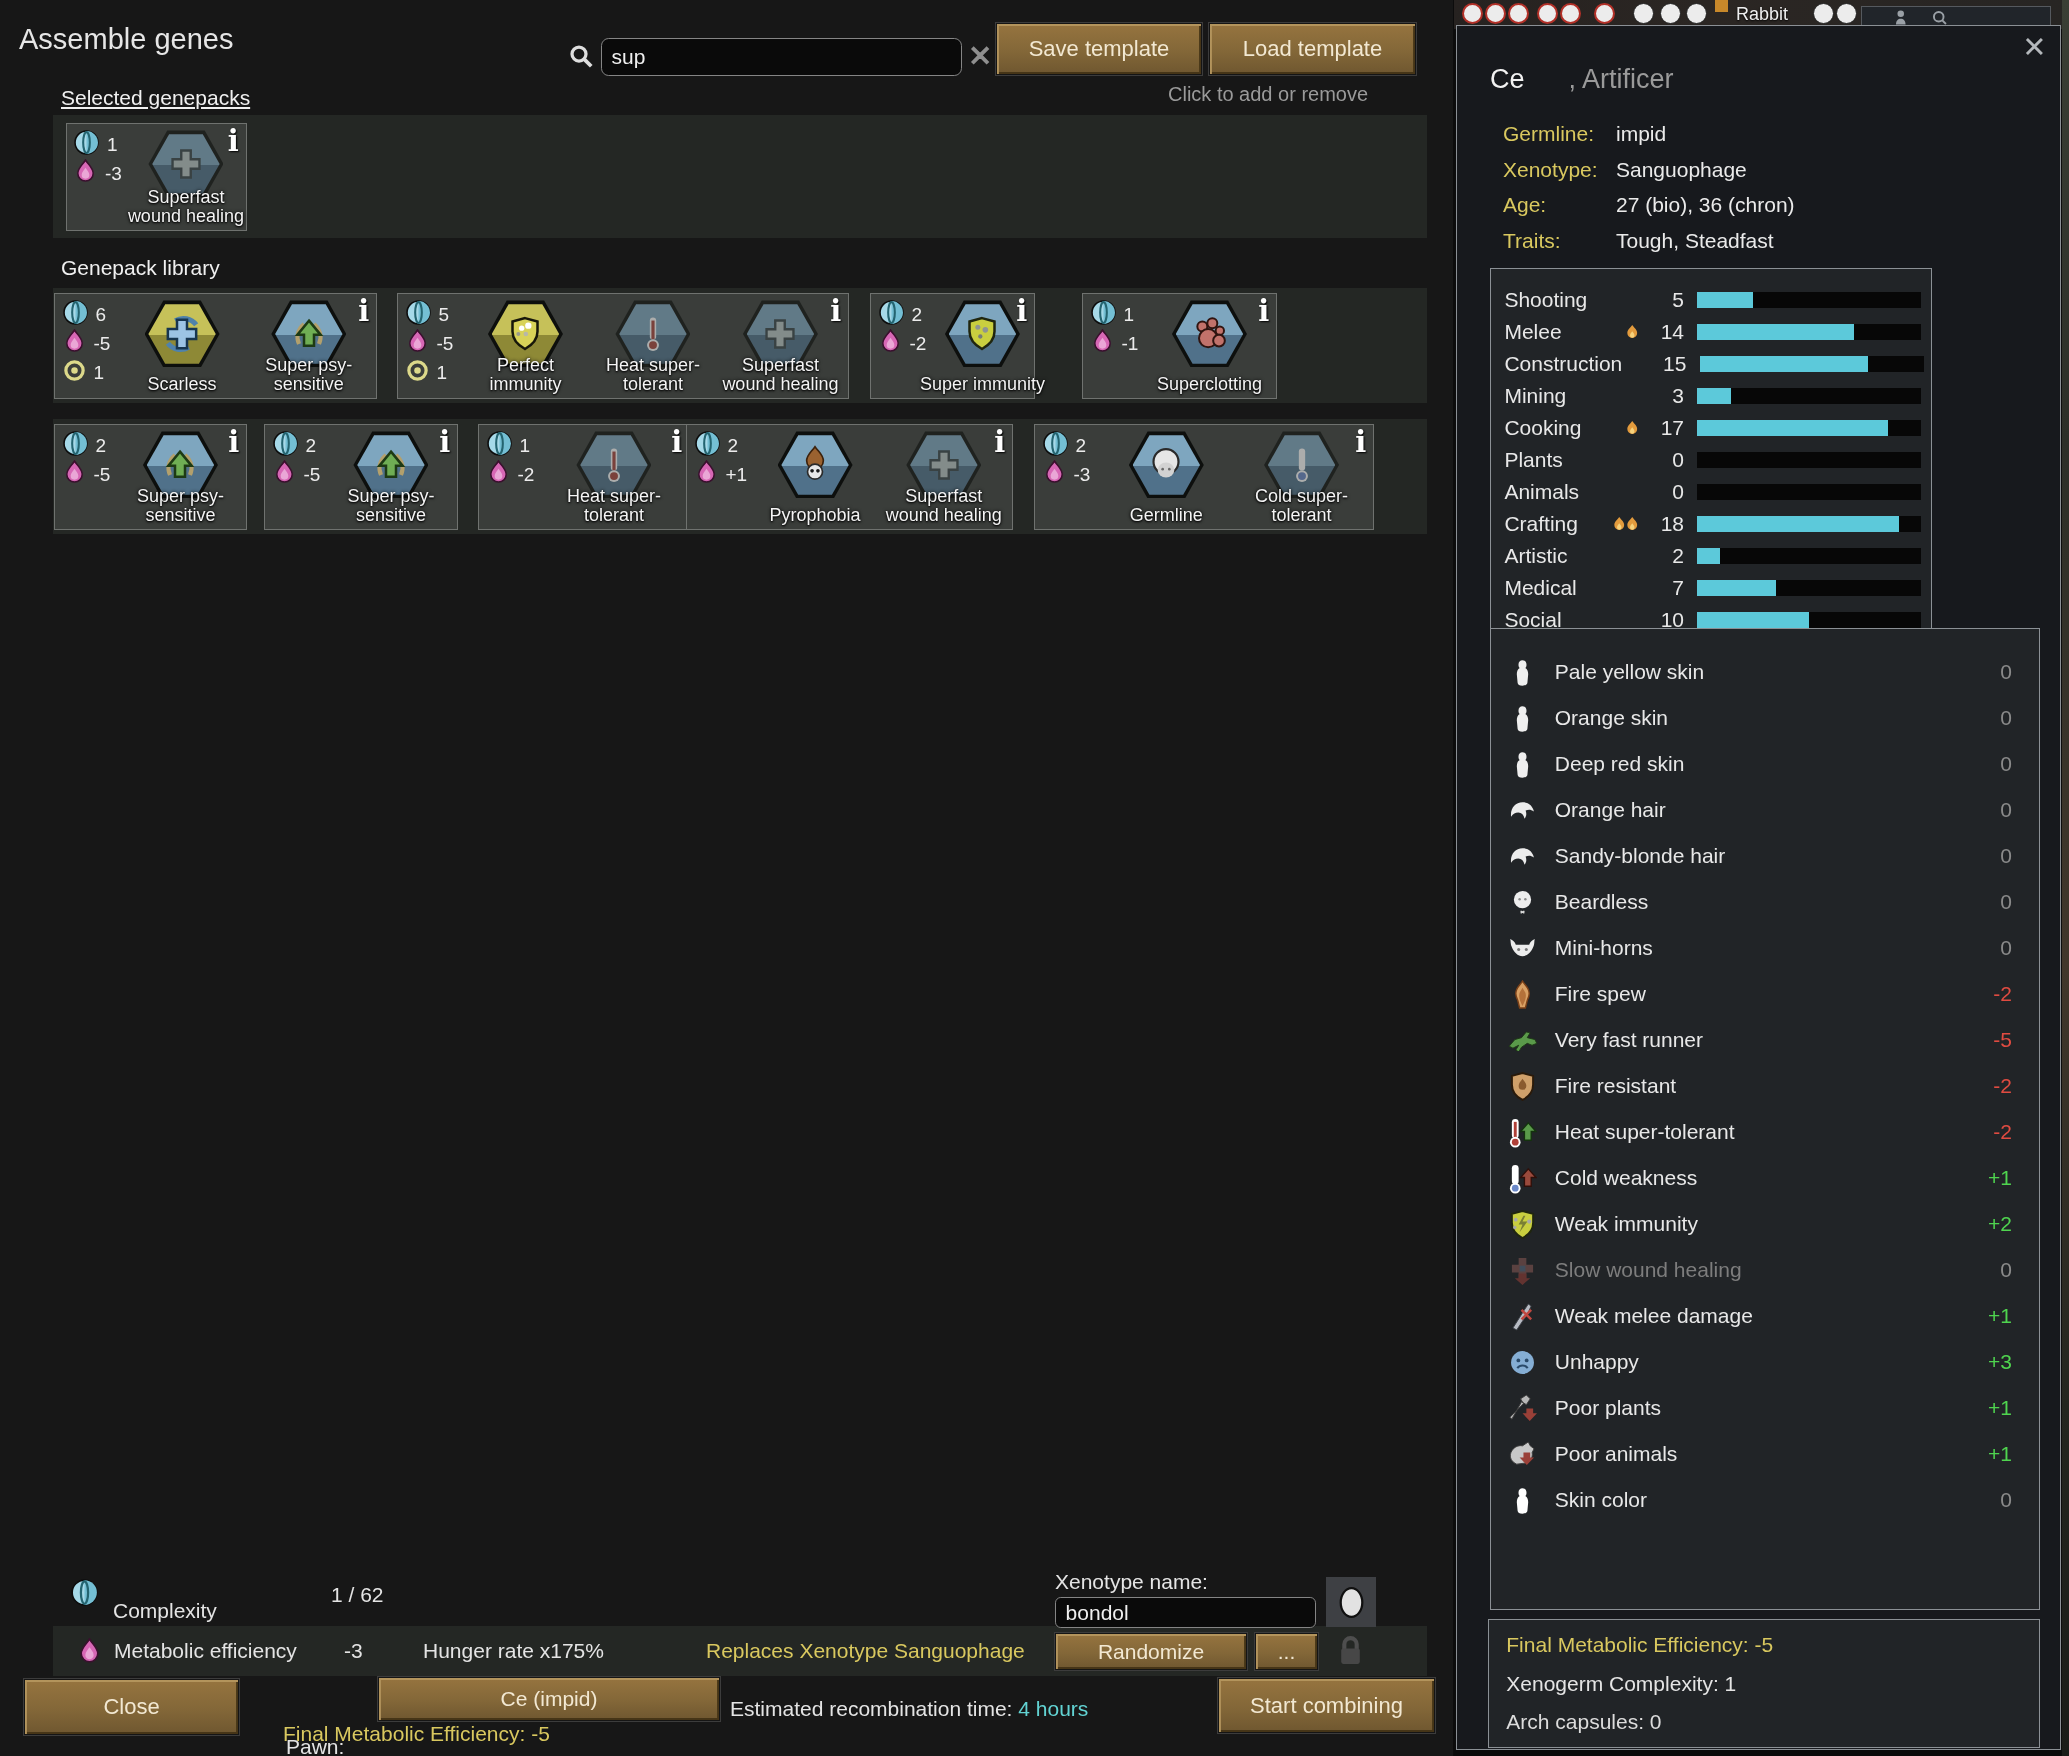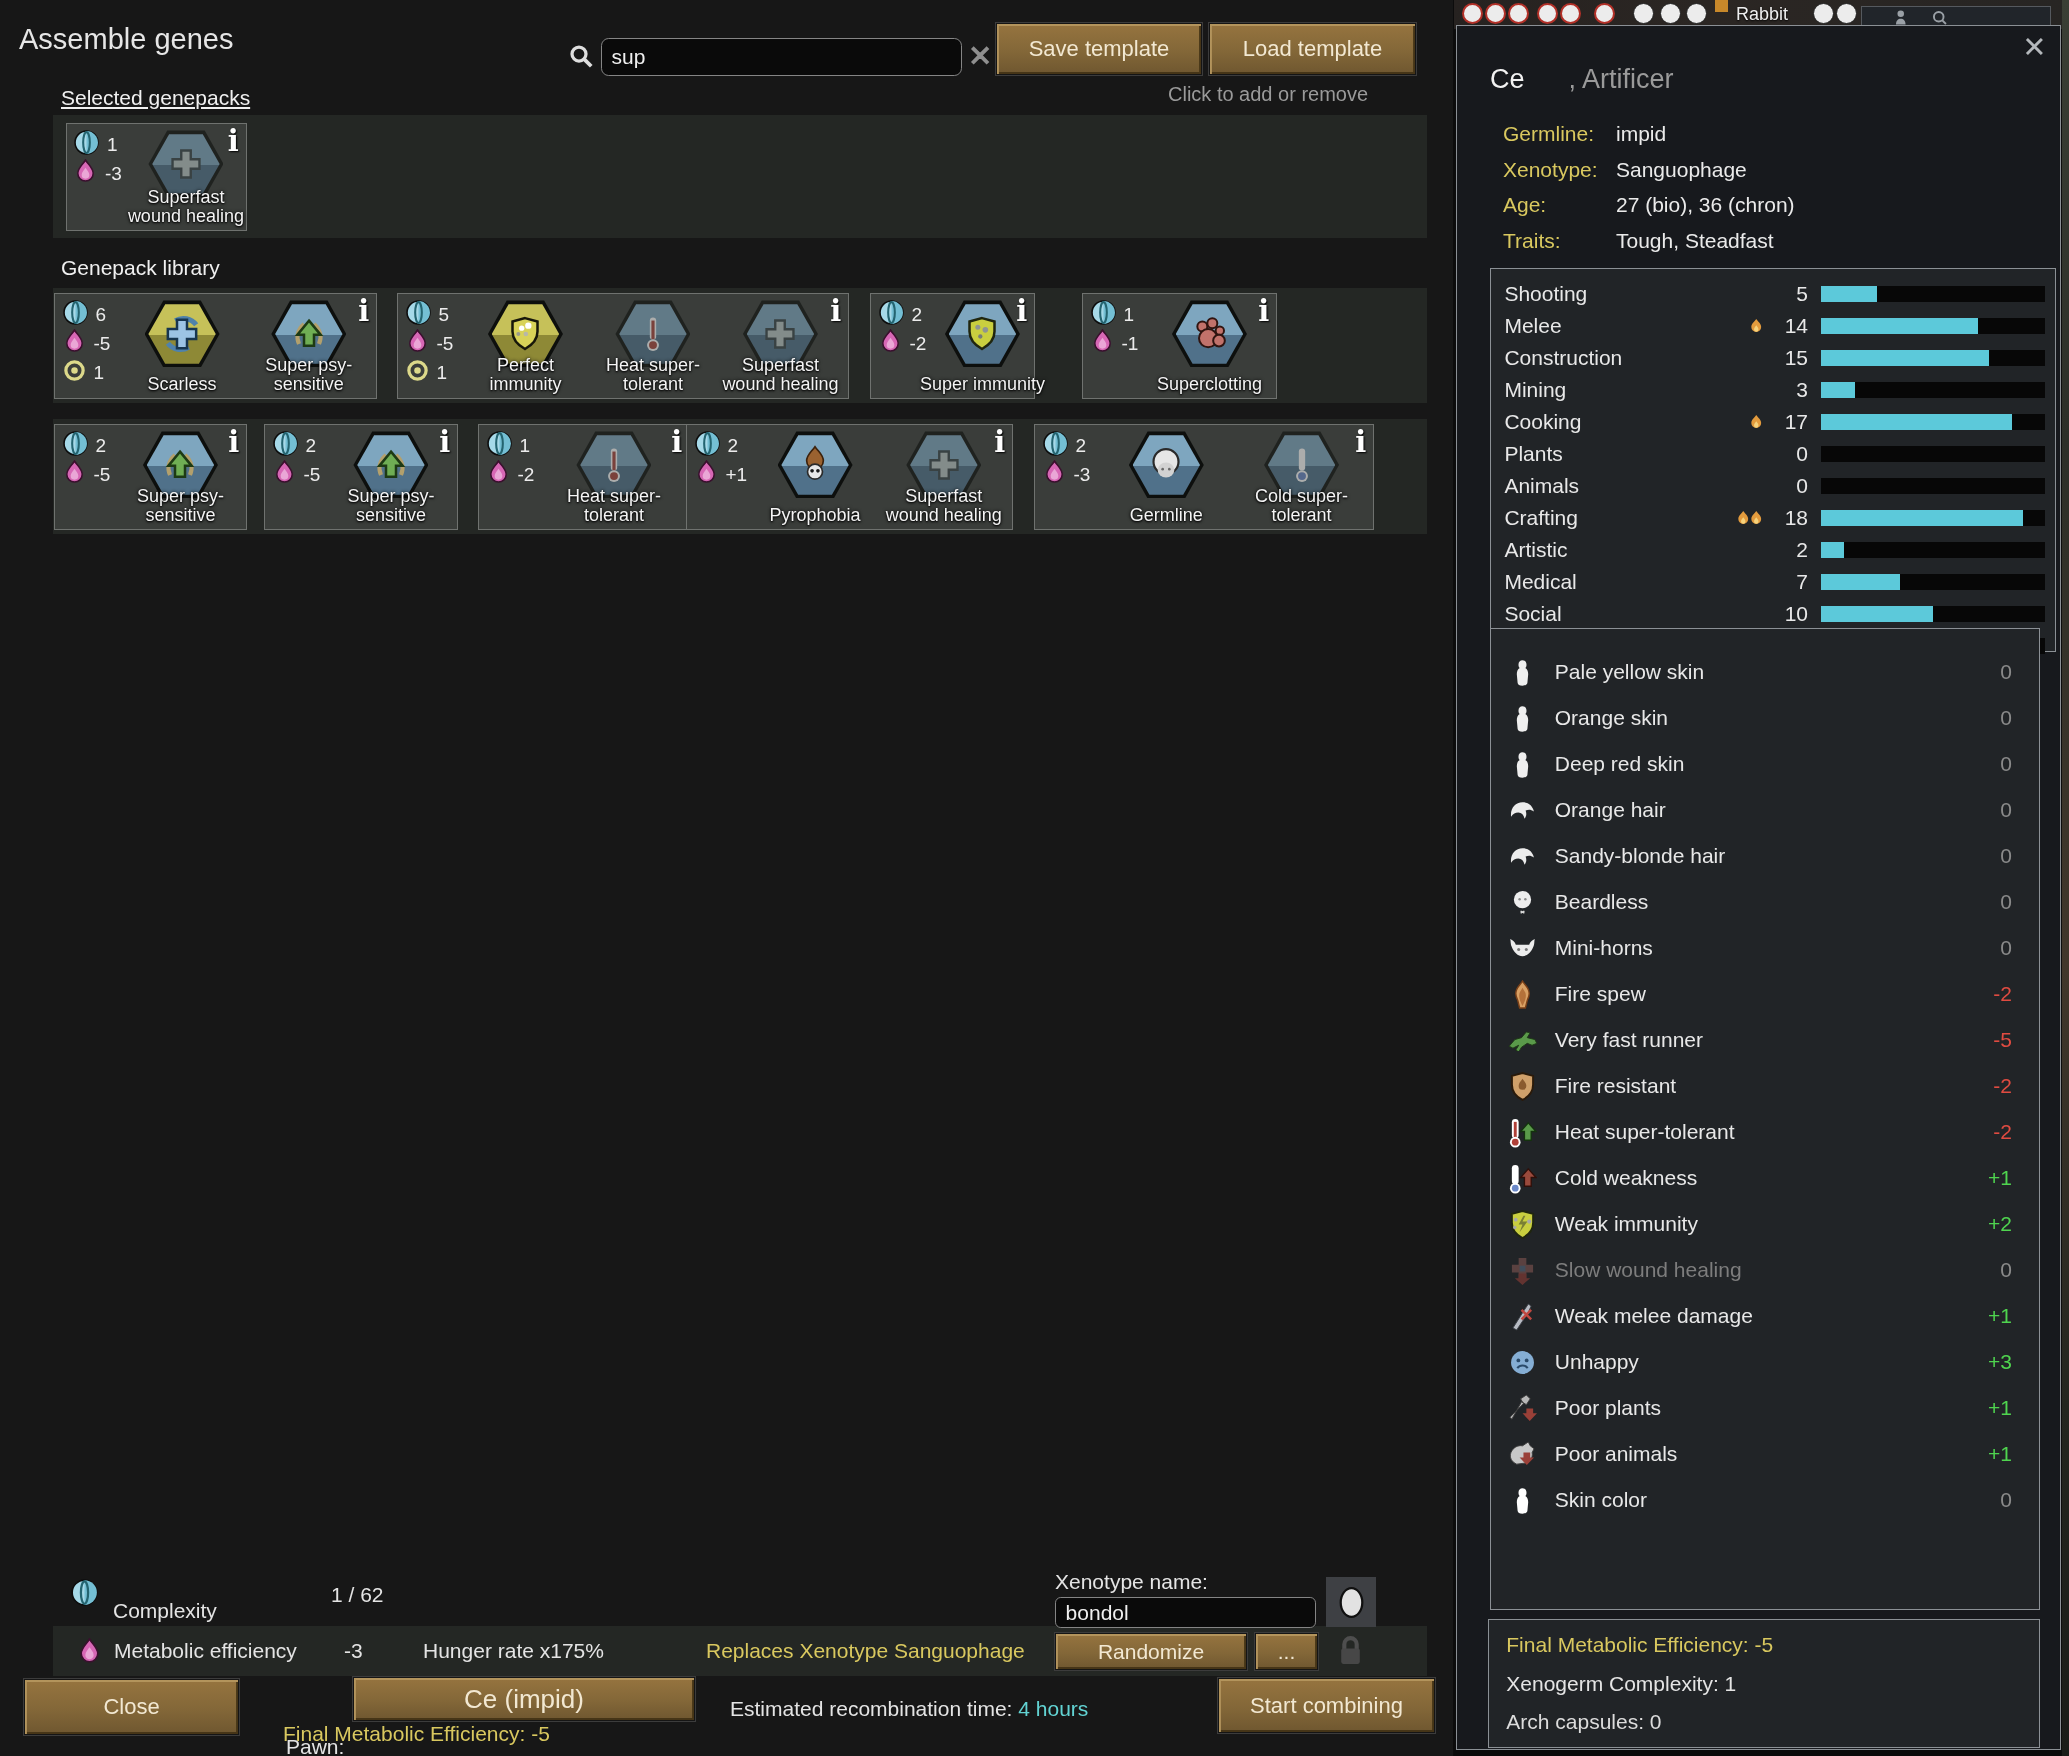--- a/index.html
+++ b/index.html
@@ -600,21 +600,21 @@
   </div>
   <span class="abs" style="left:1337px;top:1635px;">
     <svg width="27" height="33" viewBox="0 0 26 32">
         <path d="M7 14V9a6 6 0 0112 0v5" fill="none" stroke="#4e4e4e" stroke-width="4"></path>
         <rect x="4" y="13" width="18" height="15" rx="2" fill="#474747"></rect>
       </svg>
   </span>
 
   <div class="rw-btn" style="left:24px;top:1679px;width:215px;height:56px;">Close</div>
   <span class="abs f-label" style="left:286px;top:1735px;">Pawn:</span>
-  <div class="rw-btn" style="left:353px;top:1677px;width:342px;height:44px;font-size:26px;">Ce (impid)</div>
+  <div class="rw-btn" style="left:378px;top:1677px;width:342px;height:44px;font-size:21px;">Ce (impid)</div>
   <span class="abs f-label yellow" style="left:283px;top:1722px;">Final Metabolic Efficiency: -5</span>
   <span class="abs f-label" style="left:730px;top:1697px;"><span>Estimated recombination time:</span> <span class="cyan">4 hours</span></span>
   <div class="rw-btn" style="left:1218px;top:1678px;width:217px;height:55px;">Start combining</div>
 </div>
 
 <div id="game-strip" class="abs">
   <span class="bgc red" style="left:7.7px;"></span>
   <span class="bgc red" style="left:31px;"></span>
   <span class="bgc red" style="left:54px;"></span>
   <span class="bgc red" style="left:83px;"></span>
@@ -643,21 +643,21 @@
 
 <div id="pawn-panel" class="abs">
   <span class="pp-close">✕</span>
   <div class="pp-name"><span>Ce</span><span class="pp-role">, Artificer</span></div>
 
   <div class="fieldrow" style="top:96px;"><span class="fl">Germline:</span><span class="fv">impid</span></div>
   <div class="fieldrow" style="top:132px;"><span class="fl">Xenotype:</span><span class="fv">Sanguophage</span></div>
   <div class="fieldrow" style="top:167px;"><span class="fl">Age:</span><span class="fv">27 (bio), 36 (chron)</span></div>
   <div class="fieldrow" style="top:203px;"><span class="fl">Traits:</span><span class="fv">Tough,  Steadfast</span></div>
 
-  <div class="pbox" style="left:33px;top:242px;width:566px;height:384px;padding-top:9px;">
+  <div class="pbox" style="left:33px;top:242px;width:442px;height:384px;padding-top:15px;">
     <div class="srow">
         <span>Shooting</span>
         <span class="spass"></span>
         <span class="sval">5</span>
         <span class="sbar">
           <span class="sf" style="width:25%;display:block;"></span>
         </span>
       </div>
     <div class="srow">
         <span>Melee</span>

